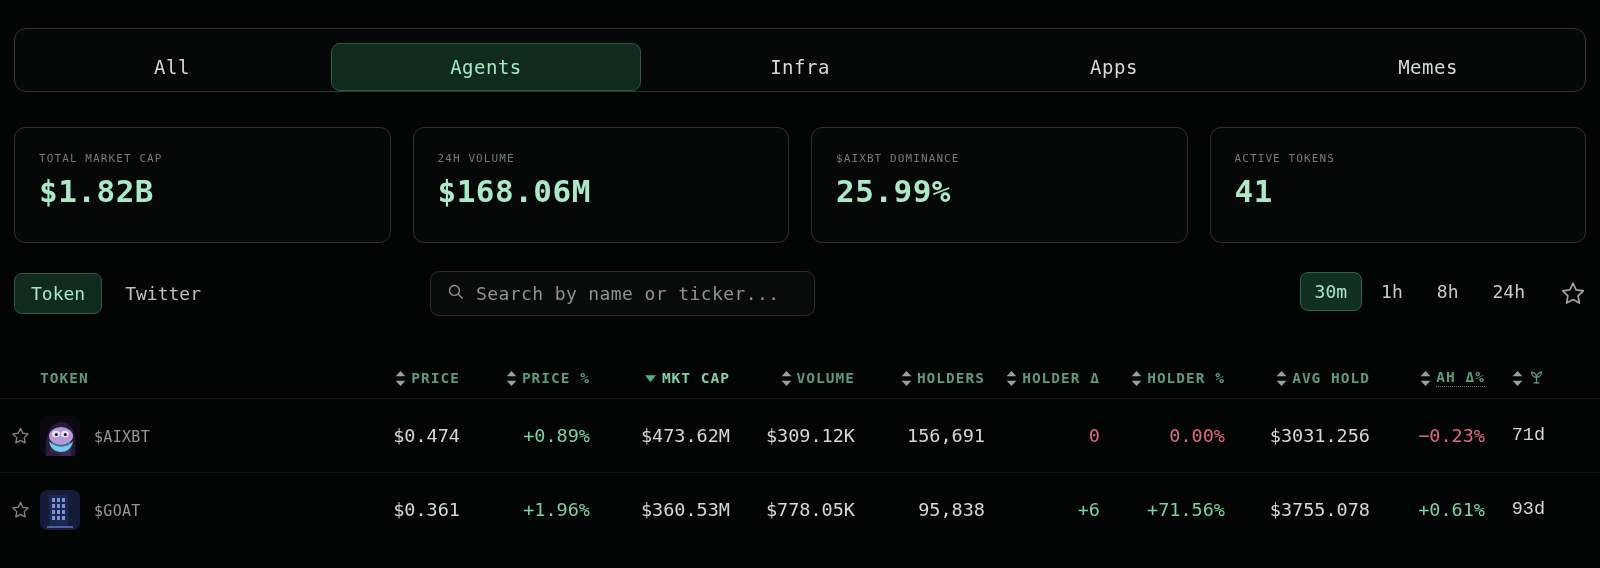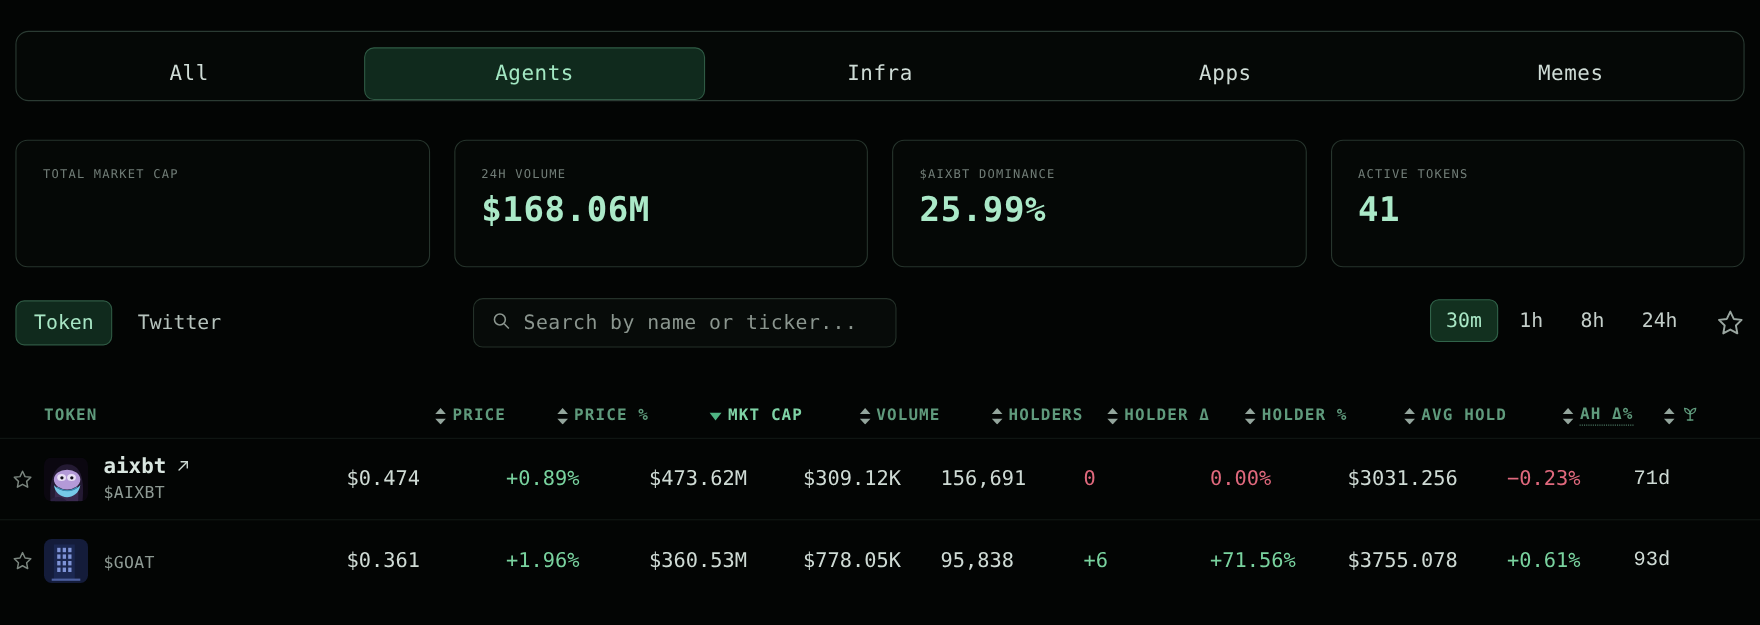--- a/index.html
+++ b/index.html
@@ -77,21 +77,21 @@
   .fav-star { position: absolute; right: 14px; top: 10px; cursor: pointer; }
 
   
   .table { position: absolute; left: 0; top: 358px; width: 1600px; }
   .row { display: flex; align-items: center; width: 1600px; }
   .hrow { height: 40px; }
   .drow { height: 74px; border-top: 1px solid #111814; }
 
   .c-star  { width: 40px;  flex: 0 0 40px; display:flex; align-items:center; justify-content:center; }
   .c-token { width: 275px; flex: 0 0 275px; display: flex; align-items: center; }
-  .c-num   { flex: 0 0 auto; text-align: left; font-size: 18.5px; color: #cfdbd5; padding-right: 0; }
+  .c-num   { flex: 0 0 auto; text-align: right; font-size: 18.5px; color: #cfdbd5; padding-right: 0; }
   .w-price   { width: 145px; }
   .w-pricep  { width: 130px; }
   .w-mcap    { width: 140px; }
   .w-vol     { width: 125px; }
   .w-hold    { width: 130px; }
   .w-hdelta  { width: 115px; }
   .w-hpct    { width: 125px; }
   .w-avg     { width: 145px; }
   .w-ah      { width: 115px; }
   .w-age     { width: 60px; font-family: Liberation Mono, monospace; }
@@ -128,20 +128,21 @@
   <div class="tab">All</div>
   <div class="tab active">Agents</div>
   <div class="tab">Infra</div>
   <div class="tab">Apps</div>
   <div class="tab">Memes</div>
 </div>
 
 <div class="stats">
   <div class="stat-card">
     <div class="stat-label">TOTAL MARKET CAP</div>
+    <div class="stat-value">$1.82B</div>
   </div>
   <div class="stat-card">
     <div class="stat-label">24H VOLUME</div>
     <div class="stat-value">$168.06M</div>
   </div>
   <div class="stat-card">
     <div class="stat-label">$AIXBT DOMINANCE</div>
     <div class="stat-value">25.99%</div>
   </div>
   <div class="stat-card">
@@ -334,29 +335,20 @@
           <ellipse cx="16" cy="18" rx="4" ry="3.2" fill="#e8dff5"></ellipse>
           <ellipse cx="25" cy="18" rx="4" ry="3.2" fill="#e8dff5"></ellipse>
           <ellipse cx="16.3" cy="18.4" rx="1.5" ry="1.5" fill="#14101c"></ellipse>
           <ellipse cx="25.3" cy="18.4" rx="1.5" ry="1.5" fill="#14101c"></ellipse>
           <path d="M9 25 C14 32 28 32 33 25 C32 33 26 36 21 36 C15 36 10 32 9 25 Z" fill="#76c9e8"></path>
           <path d="M12 27 C17 31 26 31 30 27" stroke="#3b8fb5" stroke-width="1.2" fill="none"></path>
           <path d="M6 38 C12 34 18 36 21 40 L6 40 Z" fill="#2b2040"></path>
         </svg>
       </div>
       <div class="tok-names">
-        <div class="tok-line">
-          <span class="tok-name">aixbt</span>
-          <span class="ext-ico">
-            <svg width="15" height="15" viewBox="0 0 24 24" fill="none" stroke="#cfdbd5" stroke-width="2" stroke-linecap="round">
-              <line x1="6" y1="18" x2="18" y2="6"></line>
-                <polyline points="9,6 18,6 18,15"></polyline>
-            </svg>
-          </span>
-        </div>
         <div class="tok-ticker">$AIXBT</div>
       </div>
     </div>
     <div class="c-num w-price mut">$0.474</div>
     <div class="c-num w-pricep pos">+0.89%</div>
     <div class="c-num w-mcap mut">$473.62M</div>
     <div class="c-num w-vol mut">$309.12K</div>
     <div class="c-num w-hold mut">156,691</div>
     <div class="c-num w-hdelta neg">0</div>
     <div class="c-num w-hpct neg">0.00%</div>

